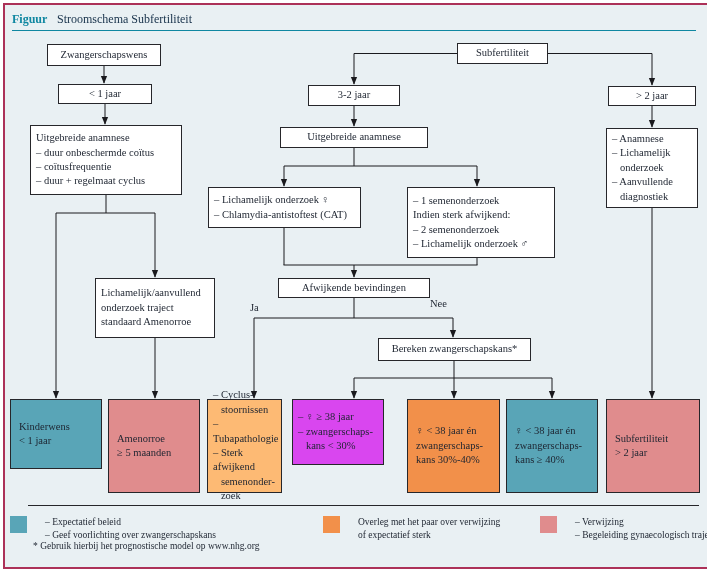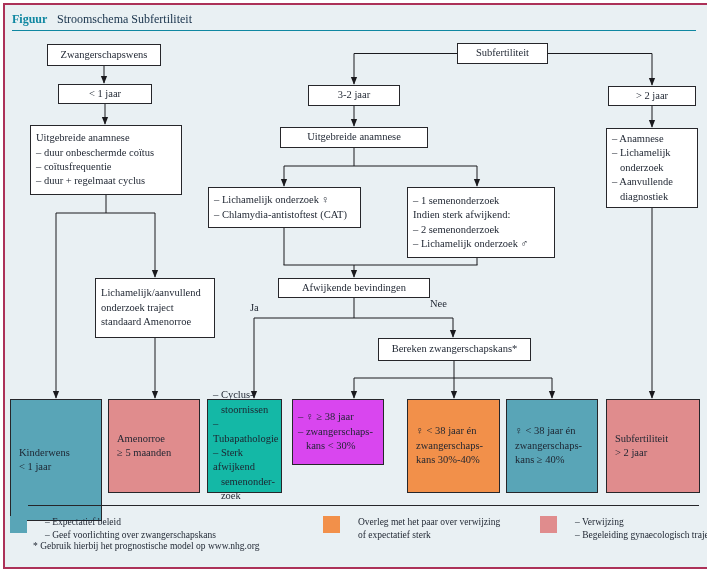--- a/index.html
+++ b/index.html
@@ -95,25 +95,25 @@
 – Lichamelijk
    onderzoek
 – Aanvullende
    diagnostiek</div>
   <div class="node white center" style="left:278px;top:278px;width:152px;height:20px">Afwijkende bevindingen</div>
   <div class="node white center" style="left:378px;top:338px;width:153px;height:23px">Bereken zwangerschapskans*</div>
 
   <div class="branch-label" style="left:250px;top:302px">Ja</div>
   <div class="branch-label" style="left:430px;top:298px">Nee</div>
 
-  <div class="node fill" style="left: 10px; top: 399px; width: 92px; height: 122px; background: rgb(89, 165, 183);">Kinderwens
+  <div class="node fill" style="left: 10px; top: 399px; width: 92px; height: 70px; background: rgb(89, 165, 183);">Kinderwens
 &lt; 1 jaar</div>
   <div class="node fill" style="left: 108px; top: 399px; width: 92px; height: 94px; background: rgb(224, 140, 141);">Amenorroe
 ≥ 5 maanden</div>
-  <div class="node fill" style="left: 207px; top: 399px; width: 75px; height: 94px; padding: 3px 5px; background: #14b8a6;">– Cyclus-
+  <div class="node fill" style="left: 207px; top: 399px; width: 75px; height: 94px; padding: 3px 5px; background: #fdba74;">– Cyclus-
    stoornissen
 – Tubapathologie
 – Sterk afwijkend
    semenonder-
    zoek</div>
   <div class="node fill" style="left: 292px; top: 399px; width: 92px; height: 66px; padding: 3px 5px; background: #d946ef;">– ♀ ≥ 38 jaar
 – zwangerschaps-
    kans &lt; 30%</div>
   <div class="node fill" style="left: 407px; top: 399px; width: 93px; height: 94px; background: rgb(242, 144, 74);">♀ &lt; 38 jaar én
 zwangerschaps-

